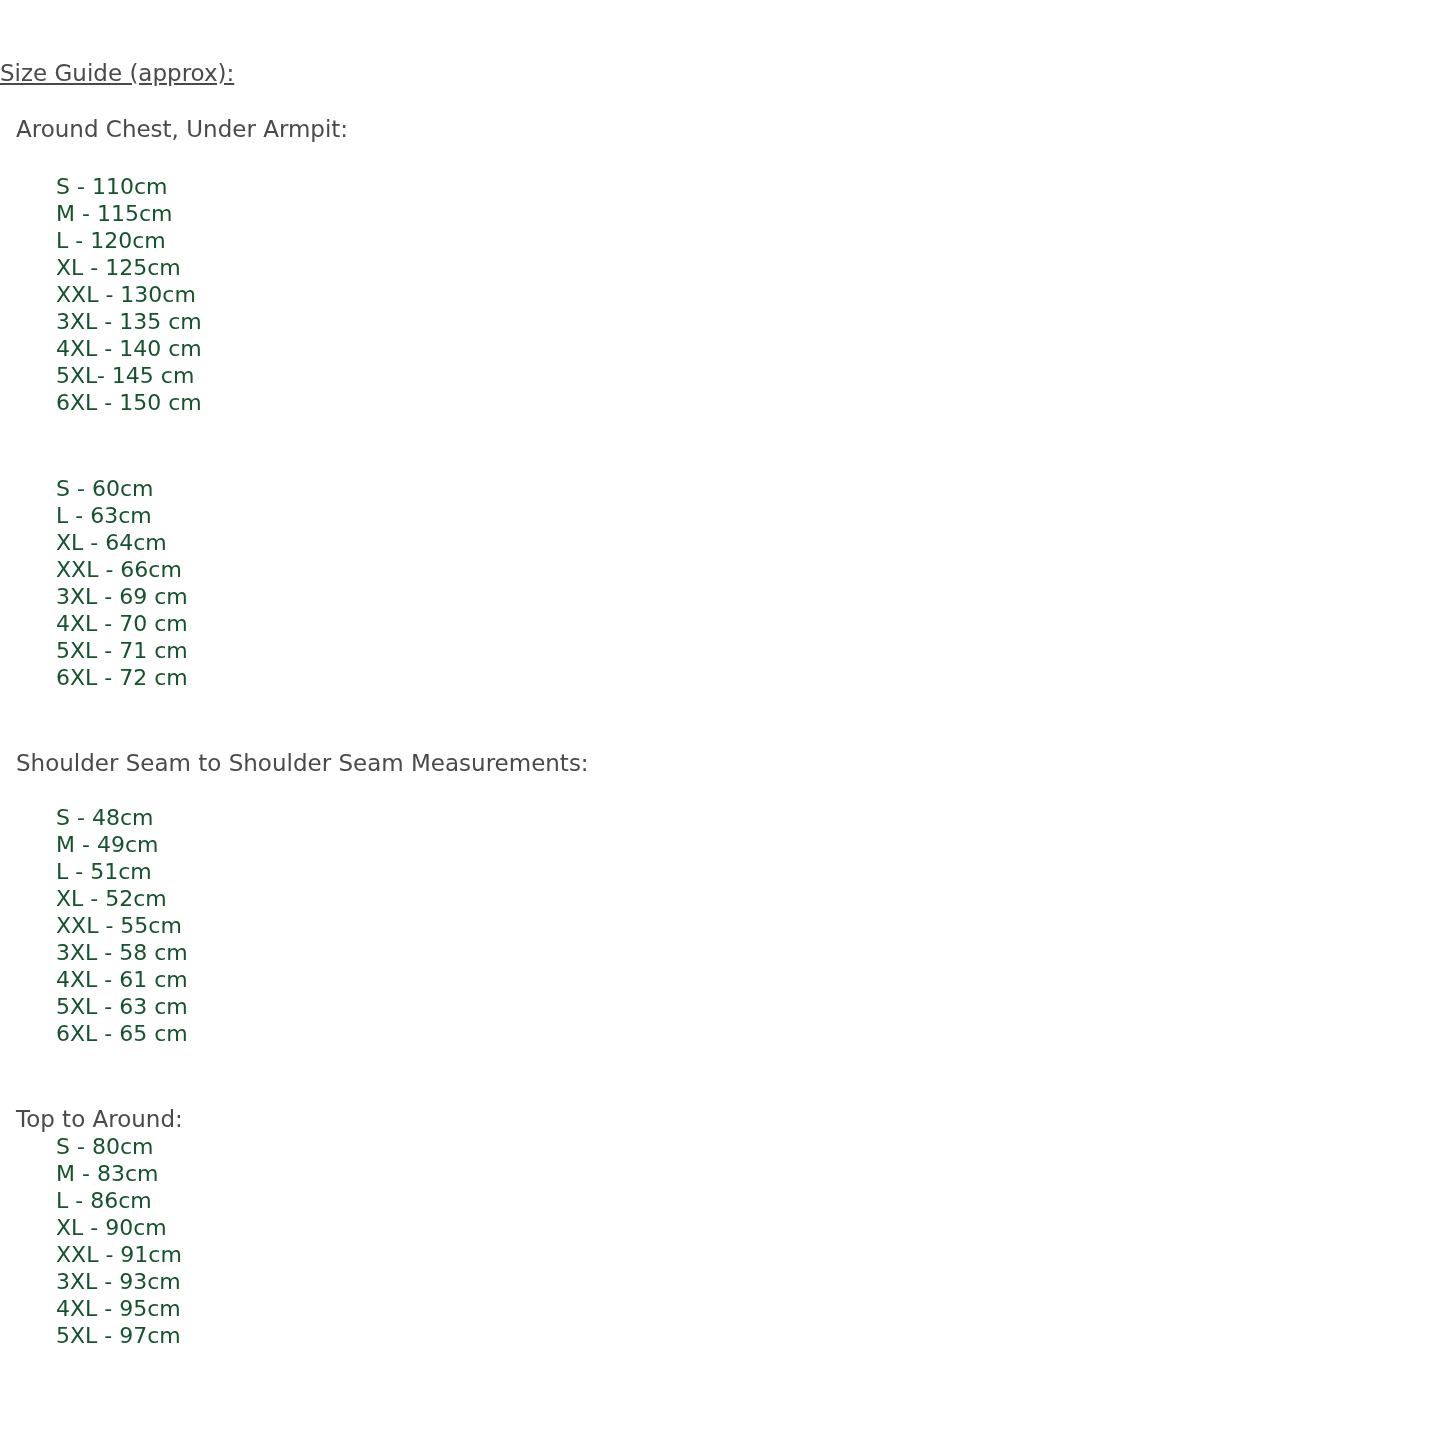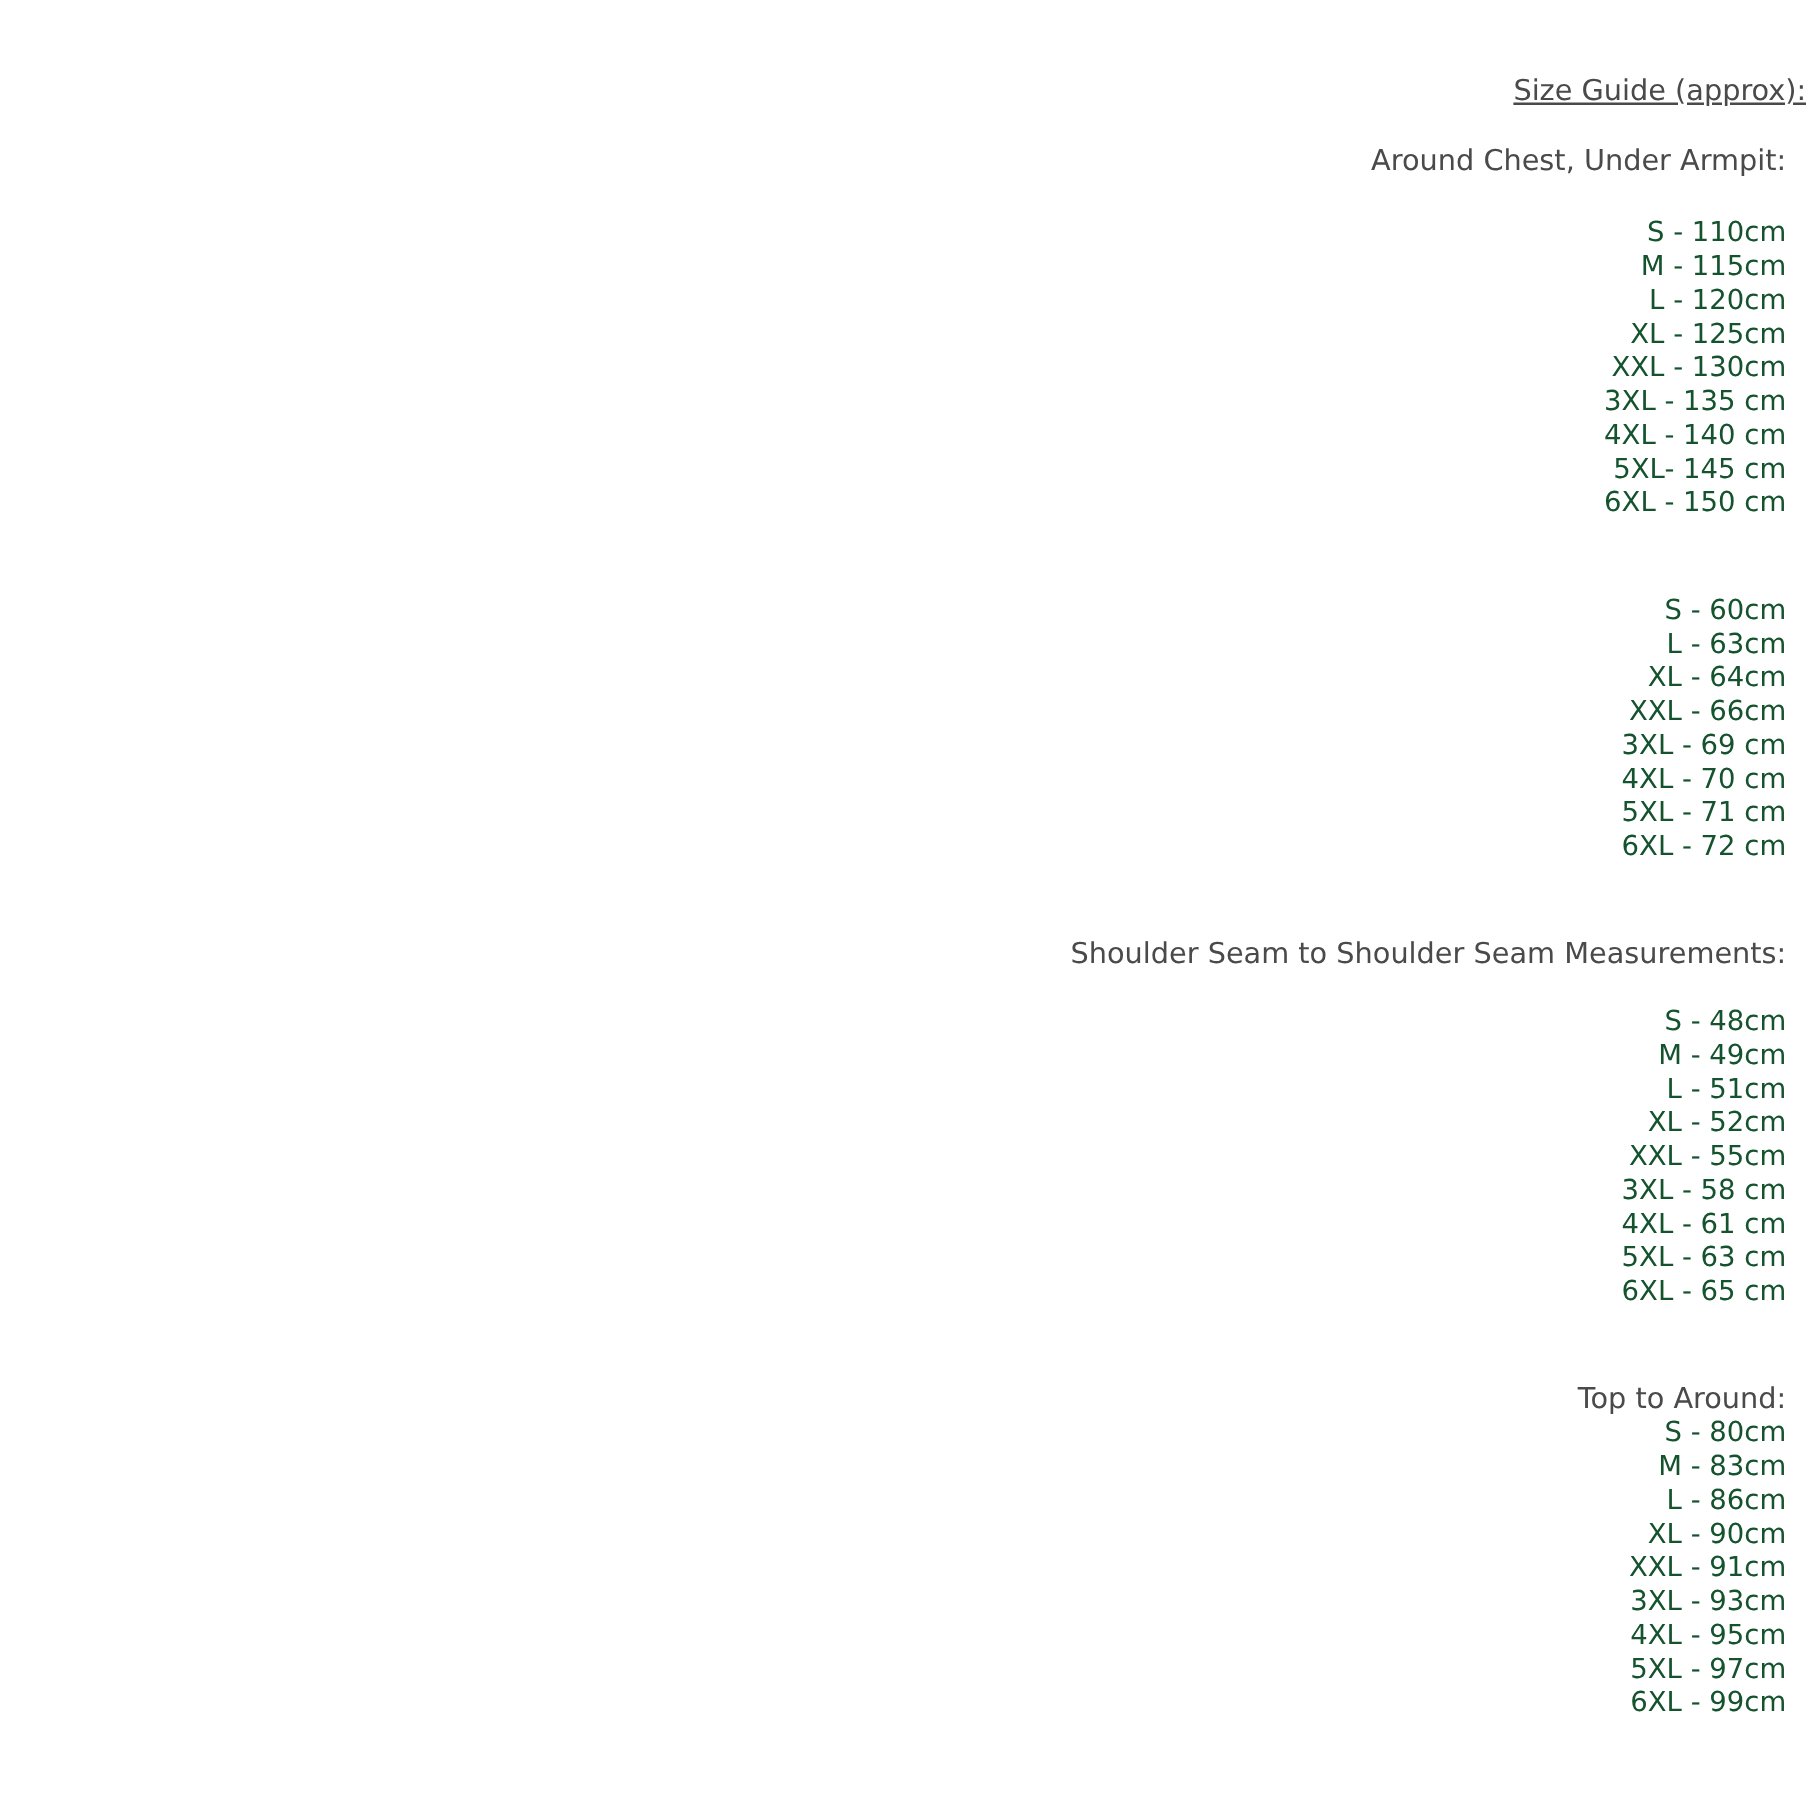--- a/index.html
+++ b/index.html
@@ -12,21 +12,21 @@
     height: 1445px;
     font-family: "DejaVu Sans", sans-serif;
     color: #4a4a4a;
     overflow: hidden;
   }
   .page {
     width: 1445px;
     height: 1445px;
     box-sizing: border-box;
     padding-top: 58px;
-    text-align: right;
+    text-align: left;
   }
   .doc-title {
     font-size: 23px;
     line-height: 30px;
     text-decoration: underline;
     margin: 0 0 28px 0;
     font-weight: normal;
     color: #4a4a4a;
   }
   .section {
@@ -116,17 +116,16 @@
     <div class="section-heading">Top to Around:</div>
     <ul class="measure-list">
       <li>S - 80cm</li>
       <li>M - 83cm</li>
       <li>L - 86cm</li>
       <li>XL - 90cm</li>
       <li>XXL - 91cm</li>
       <li>3XL - 93cm</li>
       <li>4XL - 95cm</li>
       <li>5XL - 97cm</li>
-      <li>6XL - 99cm</li>
     </ul>
   </div>
 
 </div>
 
 </body></html>

